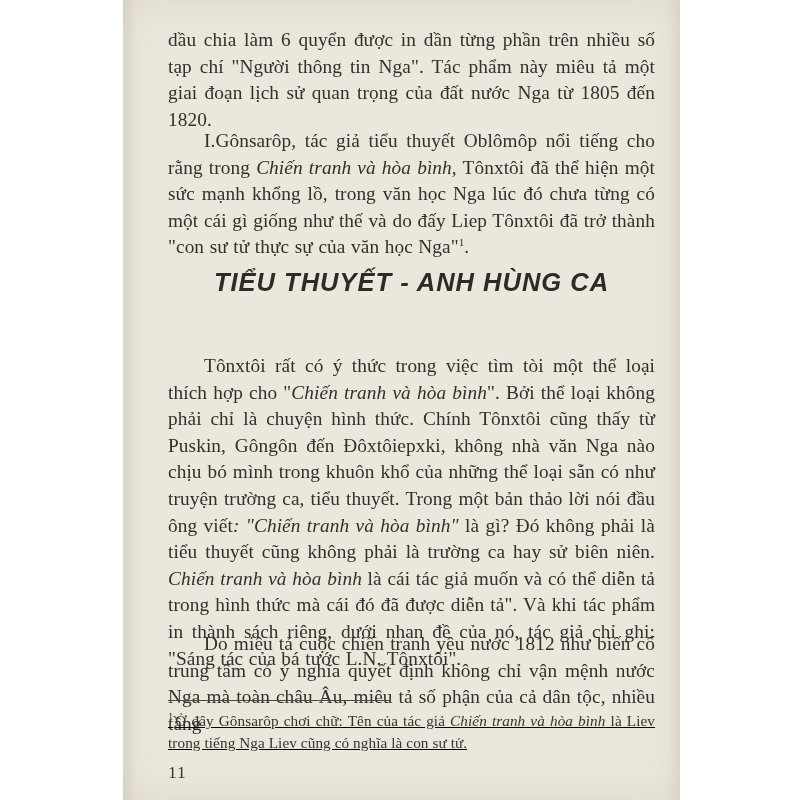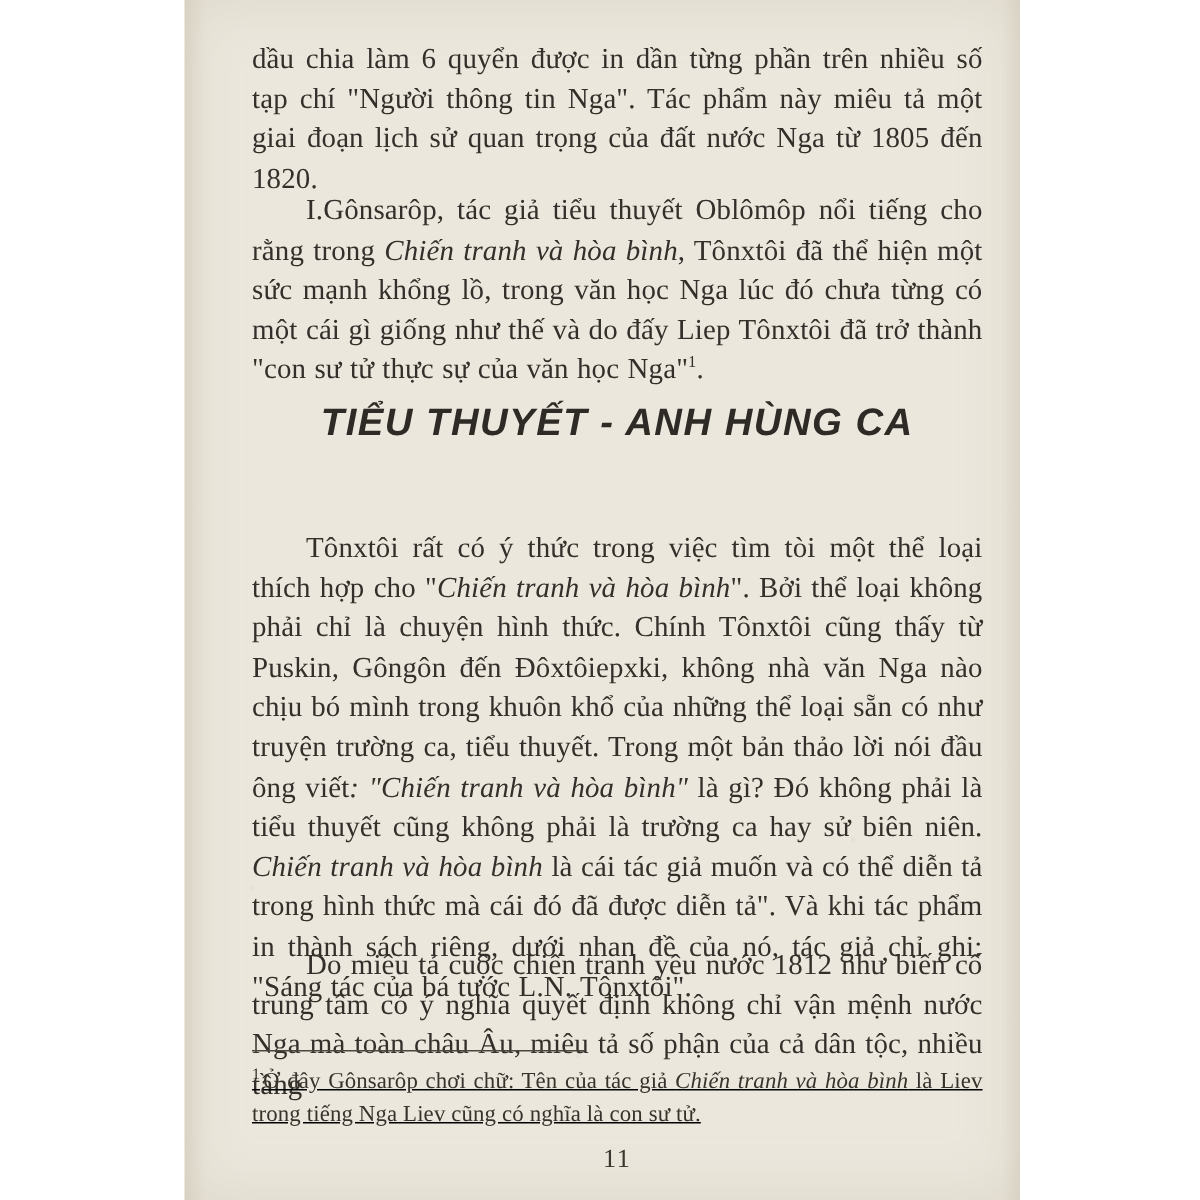--- a/index.html
+++ b/index.html
@@ -125,21 +125,21 @@
     vertical-align: super;
     line-height: 0;
   }
 
   
   #page-number {
     position: absolute;
     top: 762px;
     left: 0;
     width: 487px;
-    text-align: center;
+    text-align: left;
     font-size: 17.5px;
     color: #3b362f;
     letter-spacing: 1px;
   }
 </style>
 </head>
 <body>
 
 <div id="scan-sheet">
   <div id="paper-grain"></div>

